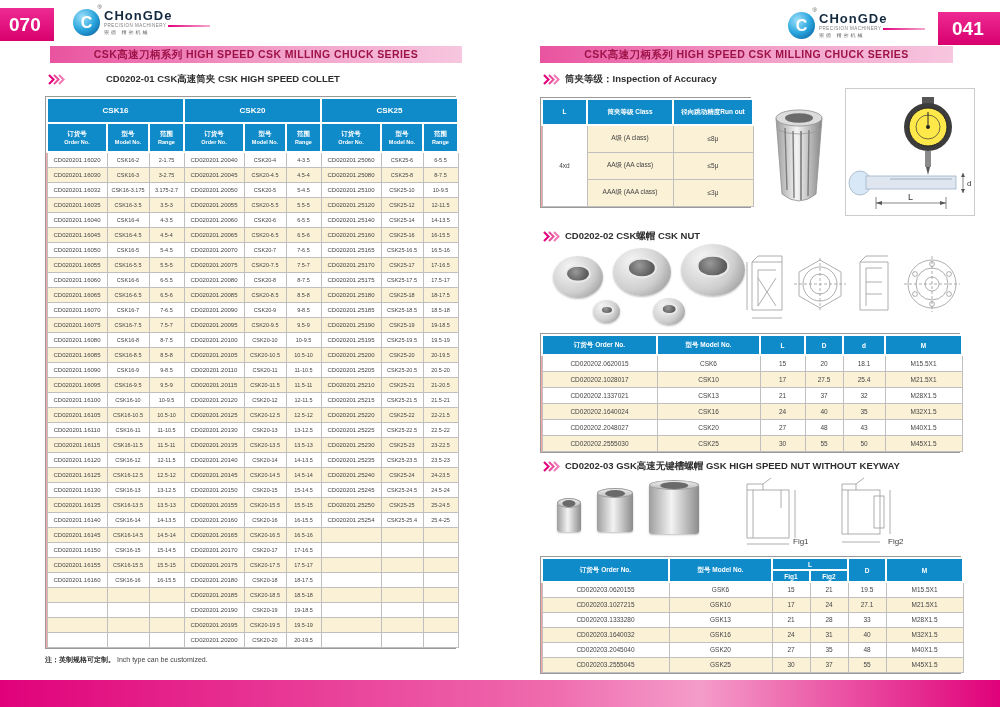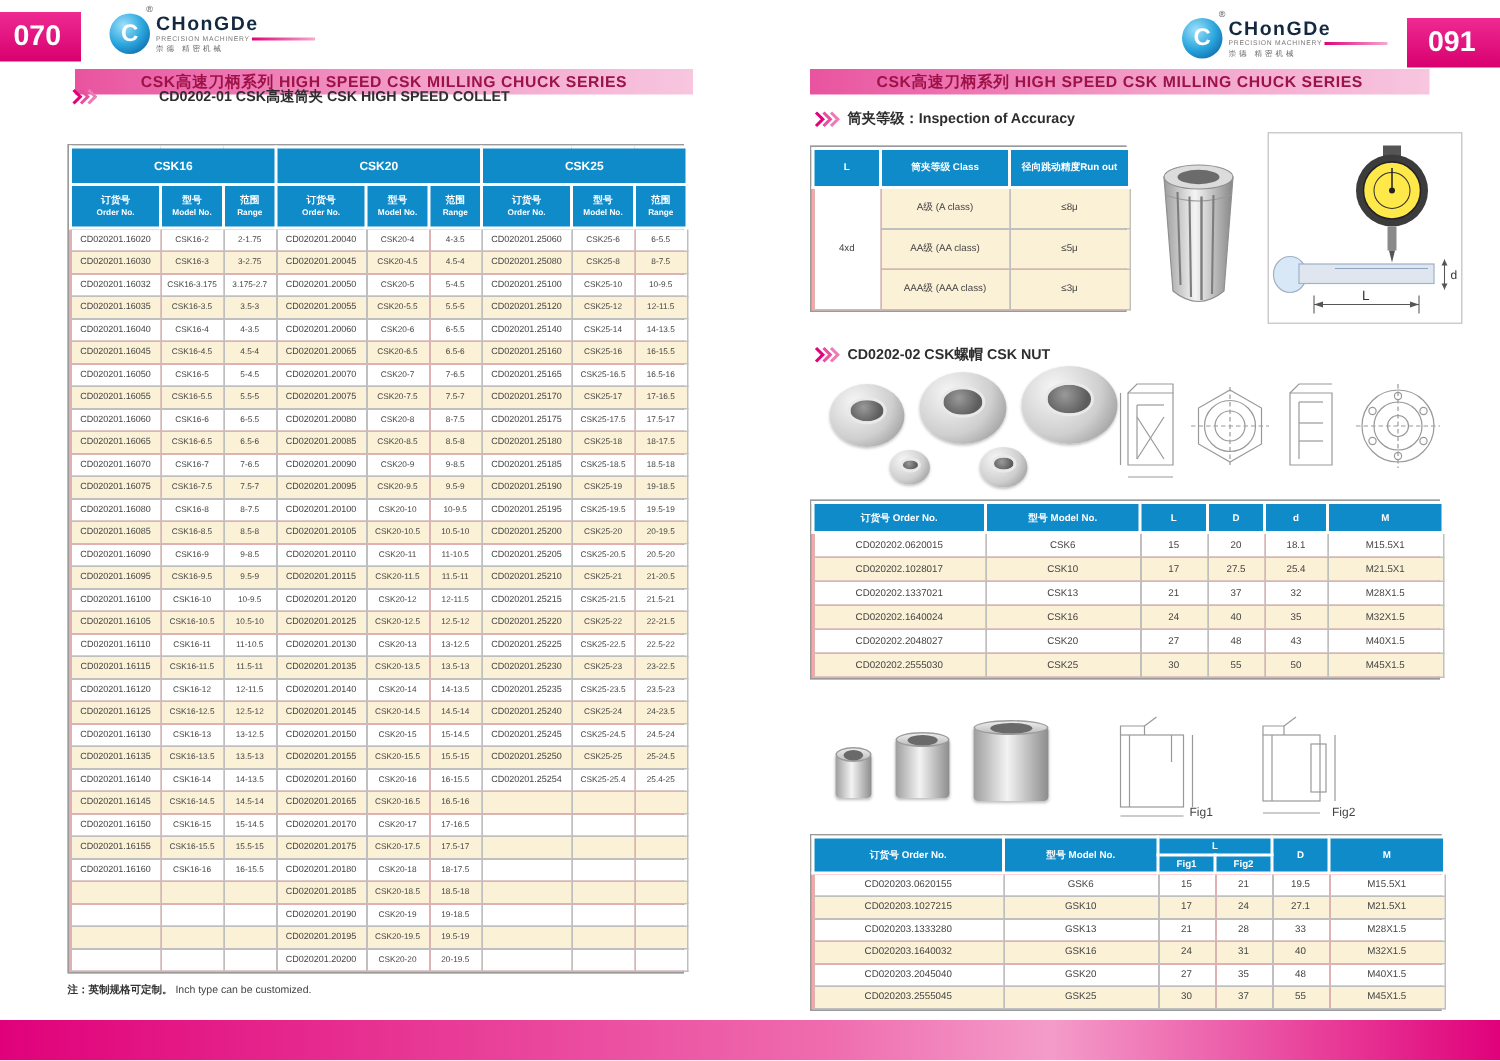--- a/index.html
+++ b/index.html
@@ -92,21 +92,21 @@
 
   .diagbox{border:1px solid #ccc;background:#fff;}
   svg text{font-family:"Liberation Sans","DejaVu Sans",sans-serif;}
 </style>
 </head>
 <body>
 
 <div id="canvas">
 
   <div class="abs badge l">070</div>
-  <div class="abs badge r">091</div>
+  <div class="abs badge r">041</div>
 
   <div class="abs logo" style="left:73px;top:9px;">
     <div class="globe">
       <span class="gc">C</span>
       <span class="reg">®</span>
     </div>
     <div class="ltxt">
       <div class="lname">CHonGDe</div>
       <div class="ltag"><span>PRECISION MACHINERY</span><span class="lline"></span></div>
       <div class="lcn">崇德 精密机械</div>
@@ -120,21 +120,21 @@
     <div class="ltxt">
       <div class="lname">CHonGDe</div>
       <div class="ltag"><span>PRECISION MACHINERY</span><span class="lline"></span></div>
       <div class="lcn">崇德 精密机械</div>
     </div>
   </div>
 
   <div class="abs banner" style="left:50px;top:46px;width:412px;">CSK高速刀柄系列  HIGH SPEED  CSK  MILLING CHUCK SERIES</div>
   <div class="abs banner" style="left:540px;top:46px;width:413px;">CSK高速刀柄系列  HIGH SPEED  CSK  MILLING CHUCK SERIES</div>
 
-  <div class="abs sect" style="left:48px;top:58px;gap:41px;">
+  <div class="abs sect" style="left:48px;top:73px;gap:41px;">
     <svg class="chev" width="17" height="11" viewBox="0 0 17 11">
       <polyline points="1,1 5.5,5.5 1,10" fill="none" stroke="#e2017b" stroke-width="2.1"></polyline>
       <polyline points="6,1 10.5,5.5 6,10" fill="none" stroke="#e94f9d" stroke-width="2.1"></polyline>
       <polyline points="11,1 15.5,5.5 11,10" fill="none" stroke="#f07ab6" stroke-width="2.1"></polyline>
     </svg>
     <span>CD0202-01 CSK高速筒夹 CSK HIGH SPEED COLLET</span>
   </div>
 
   <div class="abs tframe" style="left:45px;top:96px;width:411px;">
     <table id="collet-table">
@@ -780,20 +780,28 @@
             <td>CSK25</td>
             <td>30</td>
             <td>55</td>
             <td>50</td>
             <td>M45X1.5</td>
           </tr>
         </tbody>
       </table>
   </div>
 
+  <div class="abs sect" style="left:543px;top:460px;">
+    <svg class="chev" width="17" height="11" viewBox="0 0 17 11">
+      <polyline points="1,1 5.5,5.5 1,10" fill="none" stroke="#e2017b" stroke-width="2.1"></polyline>
+      <polyline points="6,1 10.5,5.5 6,10" fill="none" stroke="#e94f9d" stroke-width="2.1"></polyline>
+      <polyline points="11,1 15.5,5.5 11,10" fill="none" stroke="#f07ab6" stroke-width="2.1"></polyline>
+    </svg>
+    <span>CD0202-03 GSK高速无键槽螺帽 GSK HIGH SPEED NUT WITHOUT KEYWAY</span>
+  </div>
 
   <div class="abs" style="left:545px;top:478px;width:165px;height:70px;">
     <div class="cyl" style="left:12px;top:24px;width:24px;height:30px;">
         <div class="top"></div>
         <div class="chole"></div>
       </div>
     <div class="cyl" style="left:52px;top:14px;width:36px;height:40px;">
         <div class="top"></div>
         <div class="chole"></div>
       </div>

